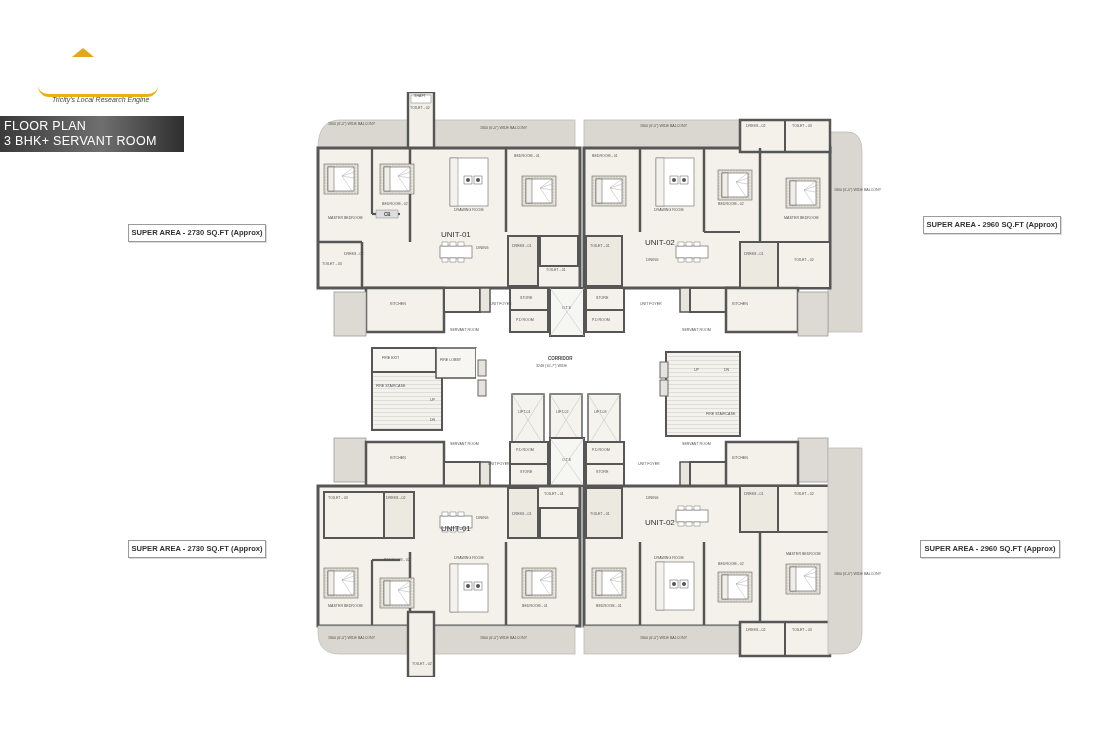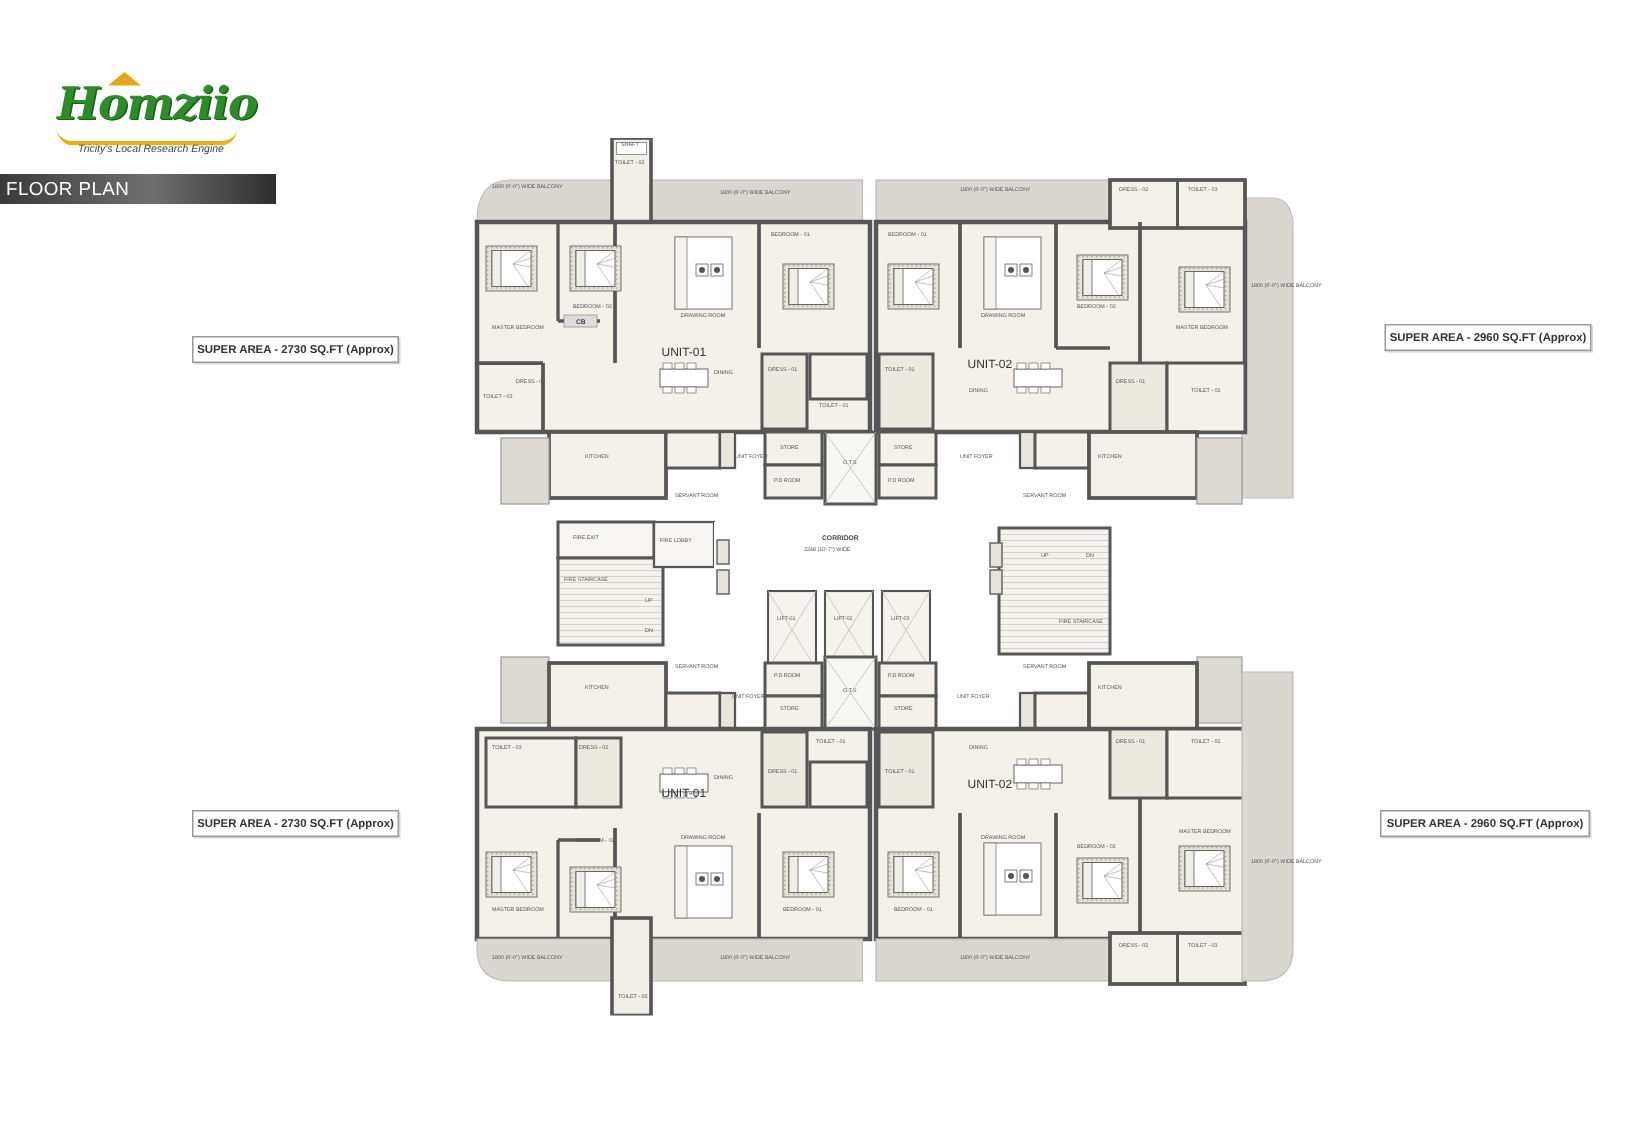--- a/index.html
+++ b/index.html
@@ -5,44 +5,43 @@
   html, body { margin:0; padding:0; }
   body { width:1100px; height:750px; background:#ffffff; position:relative; overflow:hidden; font-family:"Liberation Sans", sans-serif; }
   .abs { position:absolute; }
   
   .logo { left:30px; top:48px; width:140px; height:60px; }
   .logo-word { position:absolute; left:8px; top:4px; font-family:"DejaVu Serif", serif; font-style:italic; font-weight:bold; font-size:30px; color:#2f8a2a; letter-spacing:-1px; text-shadow:1px 1px 0 #1b5e1a; }
   .logo-roof { position:absolute; left:42px; top:0px; width:0; height:0; border-left:11px solid transparent; border-right:11px solid transparent; border-bottom:9px solid #e2a81c; }
   .logo-swoosh { position:absolute; left:8px; top:38px; width:120px; height:8px; border-bottom:3px solid #e7b118; border-radius:0 0 60px 60px; }
   .logo-tag { position:absolute; left:22px; top:48px; font-size:7px; font-style:italic; color:#444; white-space:nowrap; }
   
-  .banner { left:0; top:116px; width:184px; height:20px; background:linear-gradient(90deg,#3a3a3a 0%,#6f6f6f 55%,#2e2e2e 100%); color:#fff; }
+  .banner { left:0; top:116px; width:184px; height:36px; background:linear-gradient(90deg,#3a3a3a 0%,#6f6f6f 55%,#2e2e2e 100%); color:#fff; }
   .banner .l1 { position:absolute; left:4px; top:3px; font-size:12.5px; letter-spacing:0.3px; }
   .banner .l2 { position:absolute; left:4px; top:18px; font-size:12.5px; letter-spacing:0.3px; }
   
   .area { border:1px solid #9a9a9a; background:#fff; font-size:7.6px; font-weight:bold; color:#333; padding:0; text-align:center; line-height:16px; height:16px; box-shadow:1px 1px 0 #d8d8d8; }
   
   .plan { left:300px; top:92px; width:570px; height:585px; }
   .room-lbl { position:absolute; font-size:3.6px; color:#555; text-align:center; white-space:nowrap; line-height:4.2px; }
   .unit-lbl { position:absolute; font-size:8px; font-weight:normal; color:#333; }
   .small-lbl { position:absolute; font-size:4.5px; color:#444; text-align:center; white-space:nowrap; font-weight:bold; line-height:5px; }
 </style>
 </head>
 <body>
 
 <div class="abs logo">
   <div class="logo-roof"></div>
-  <div class="logo-word">Homziio</div>
   <div class="logo-swoosh"></div>
   <div class="logo-tag">Tricity's Local Research Engine</div>
 </div>
 
 <div class="abs banner">
   <div class="l1">FLOOR PLAN</div>
-  <div class="l2">4 BHK+ SERVANT ROOM</div>
+  <div class="l2">3 BHK+ SERVANT ROOM</div>
 </div>
 
 <div class="abs area" style="left:128px;top:224px;width:136px;">SUPER AREA - 2730 SQ.FT (Approx)</div>
 <div class="abs area" style="left:923px;top:216px;width:136px;">SUPER AREA - 2960 SQ.FT (Approx)</div>
 <div class="abs area" style="left:128px;top:540px;width:136px;">SUPER AREA - 2730 SQ.FT (Approx)</div>
 <div class="abs area" style="left:920px;top:540px;width:138px;">SUPER AREA - 2960 SQ.FT (Approx)</div>
 
 <div class="abs plan">
   <svg width="570" height="585" viewBox="0 0 570 585" xmlns="http://www.w3.org/2000/svg">
     <defs>

